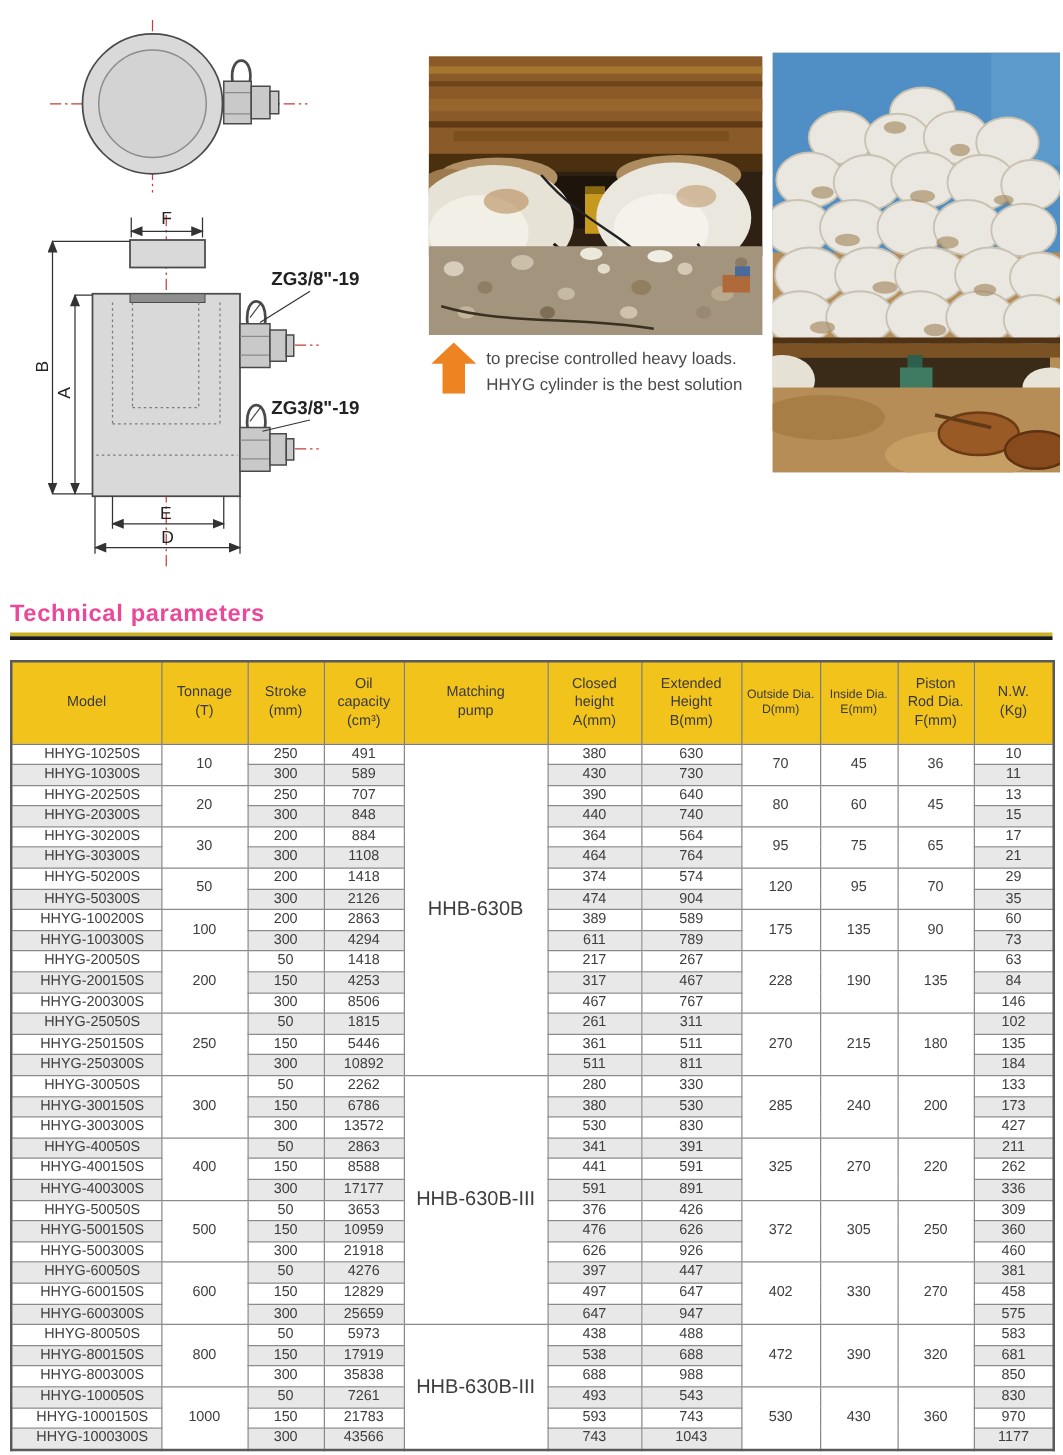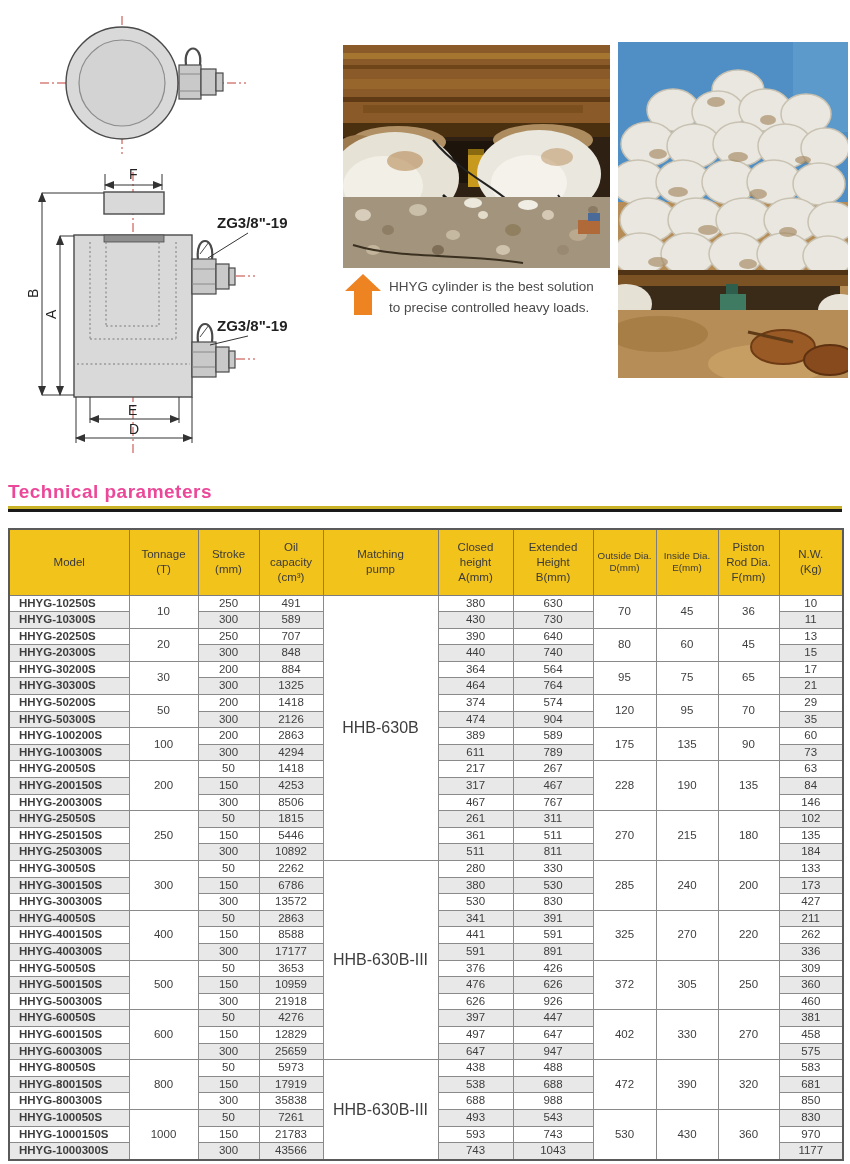--- a/index.html
+++ b/index.html
@@ -48,21 +48,21 @@
     border:1px solid #7d7d7d; font-weight:normal; color:#3a3a3a;
     white-space:pre-line; font-size:11.5px; line-height:1.3;
     height:66px; vertical-align:middle; text-align:center; padding:0 1px; }
   table.params th.small { font-size:9.8px; }
   table.params td {
     border:1px solid #8a8a8a; text-align:center;
     height:15.6px; line-height:15.6px; padding:0;
     vertical-align:middle; background:#ffffff; white-space:nowrap;
     overflow:hidden; }
   table.params tr.even td.stripe { background:var(--stripe-gray,#E8E8E8); }
-  table.params td.model-cell { text-align:left; padding-left:9px;font-weight:bold; }
+  table.params td.model-cell { text-align:center; padding-left:9px; }
   table.params td.pump-cell { font-size:16px; }
 </style>
 </head>
 <body>
 
 <svg class="abs drawing" width="335" height="455" viewBox="0 0 335 455">
   <defs>
     <marker id="arrE" markerWidth="11" markerHeight="8" refX="9" refY="4" orient="auto" markerUnits="userSpaceOnUse">
       <path d="M0,0 L10,4 L0,8 z" fill="#333"></path>
     </marker>
@@ -251,22 +251,22 @@
   <ellipse cx="150" cy="322" rx="60" ry="20" fill="#caa368" opacity="0.8"></ellipse>
   <ellipse cx="165" cy="305" rx="32" ry="17" fill="#9a5a26" stroke="#6e3c14" stroke-width="2"></ellipse>
   <ellipse cx="212" cy="318" rx="26" ry="15" fill="#874a1c" stroke="#5e3210" stroke-width="2"></ellipse>
   <path d="M130,290 L175,300" stroke="#5e3a16" stroke-width="3" fill="none"></path>
 </svg>
 
 <svg class="abs arrow-icon" width="36" height="41" viewBox="0 0 36 41">
   <polygon class="arrow-fill" points="18,0 36,17 27,17 27,41 9,41 9,17 0,17"></polygon>
 </svg>
 <div class="abs caption">
+  <div>to precise controlled heavy loads.</div>
   <div>HHYG cylinder is the best solution</div>
-  <div>to precise controlled heavy loads.</div>
 </div>
 
 <div class="abs section-title">Technical parameters</div>
 <div class="abs title-rule">
   <div class="y"></div>
     <div class="b"></div>
 </div>
 
 <table class="params">
   <colgroup>
@@ -361,21 +361,21 @@
         <td class="stripe">364</td>
         <td class="stripe">564</td>
         <td rowspan="2">95</td>
         <td rowspan="2">75</td>
         <td rowspan="2">65</td>
         <td class="stripe">17</td>
       </tr>
       <tr class="even">
         <td class="stripe model-cell">HHYG-30300S</td>
         <td class="stripe">300</td>
-        <td class="stripe">1325</td>
+        <td class="stripe">1108</td>
         <td class="stripe">464</td>
         <td class="stripe">764</td>
         <td class="stripe">21</td>
       </tr>
       <tr class="odd">
         <td class="stripe model-cell">HHYG-50200S</td>
         <td rowspan="2">50</td>
         <td class="stripe">200</td>
         <td class="stripe">1418</td>
         <td class="stripe">374</td>

